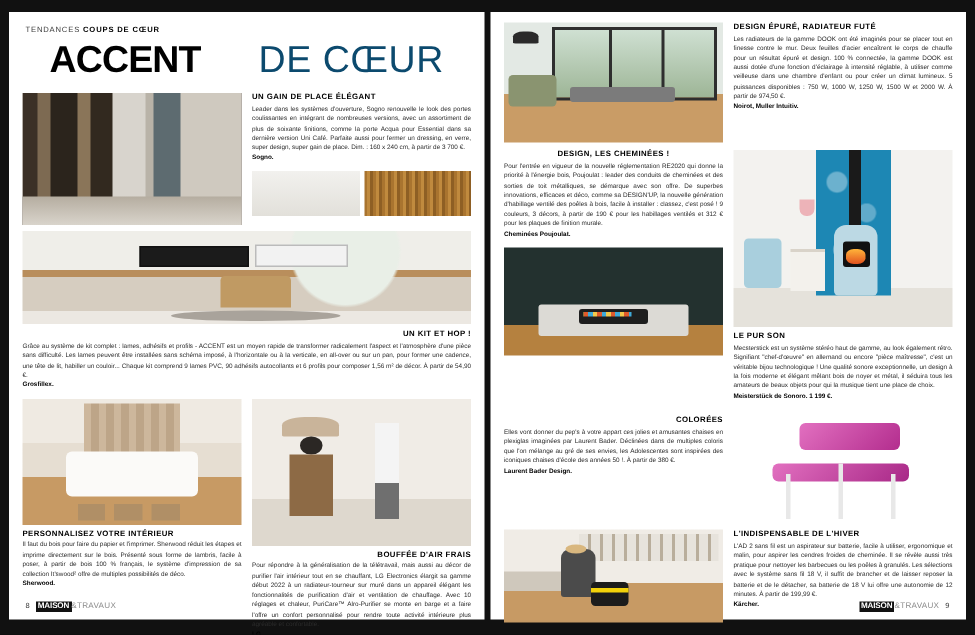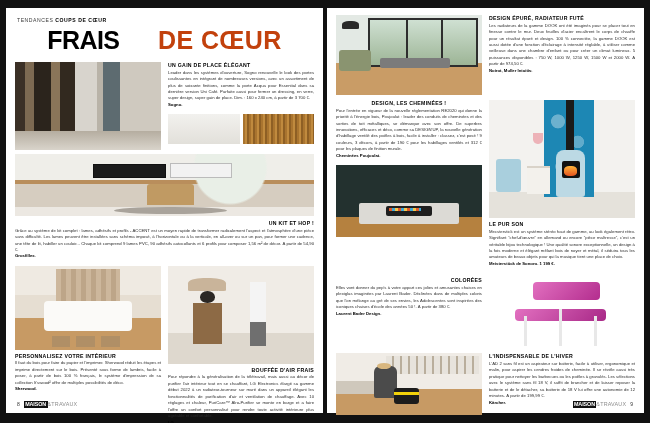--- a/index.html
+++ b/index.html
@@ -31,21 +31,21 @@
   .kicker .k-light{font-weight:400;color:#3a3a3a;}
   .kicker .k-bold{font-weight:700;color:#000;}
 
   
   .main-title{
     text-align:center;margin:5px 0 9px 0;
     font-size:25px;line-height:1;white-space:nowrap;
     letter-spacing:-.3px;
   }
   .main-title .t-bold{font-weight:700;color:#000;letter-spacing:-.6px;}
-  .main-title .t-thin{font-weight:700;color:#c2410c;letter-spacing:.4px;margin-left:32px;}
+  .main-title .t-thin{font-weight:400;color:#0c4a6e;letter-spacing:.4px;margin-left:32px;}
 
   
   .cols{display:flex;gap:7px;}
   .col{flex:1;min-width:0;}
 
   
   .img{position:relative;overflow:hidden;background:#ddd;}
 
   
   .img-wardrobe{
@@ -182,21 +182,21 @@
 <div class="spread">
 
   <div class="page page-left">
 
     <div class="kicker">
       <span class="k-light">TENDANCES</span>
       <span class="k-bold">COUPS DE CŒUR</span>
     </div>
 
     <div class="main-title">
-      <span class="t-bold">FRAIS</span>
+      <span class="t-bold">ACCENT</span>
       <span class="t-thin">DE CŒUR</span>
     </div>
 
     <div class="cols">
       <div class="col">
         <div class="img img-wardrobe" style="height:88px"></div>
       </div>
       <div class="col">
         <div class="art">
           <h3 class="ah">UN GAIN DE PLACE ÉLÉGANT</h3>

